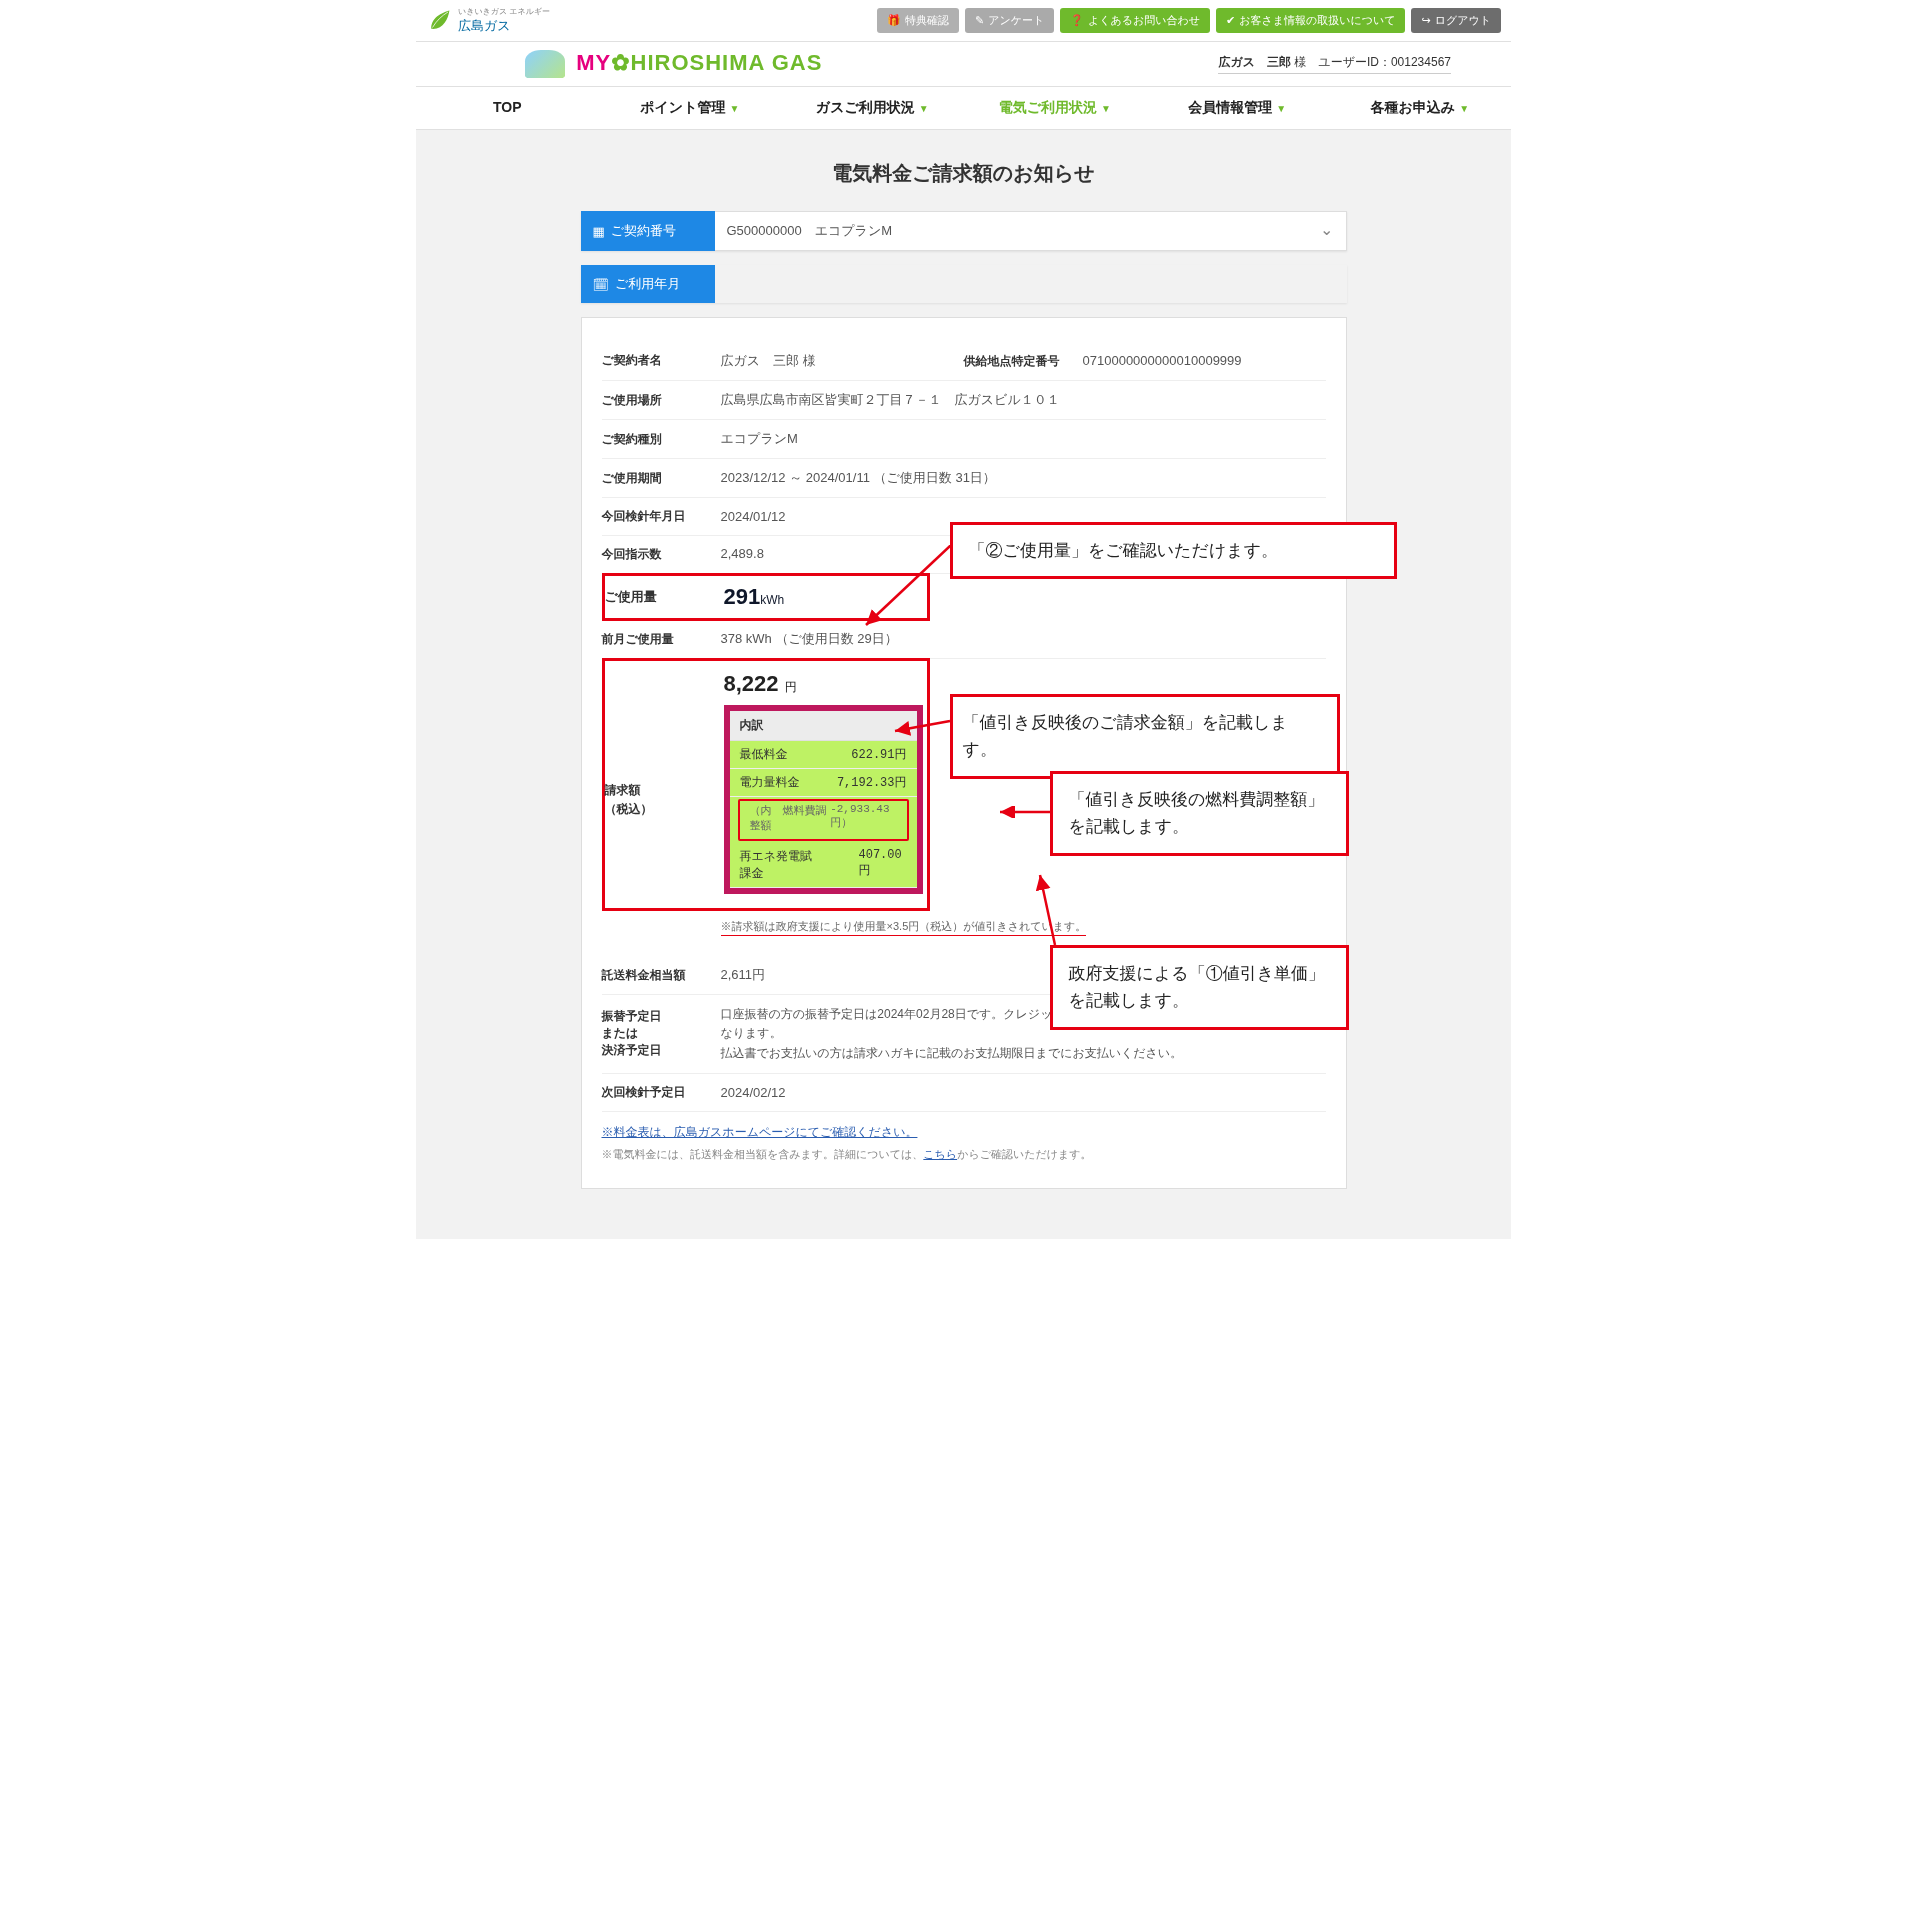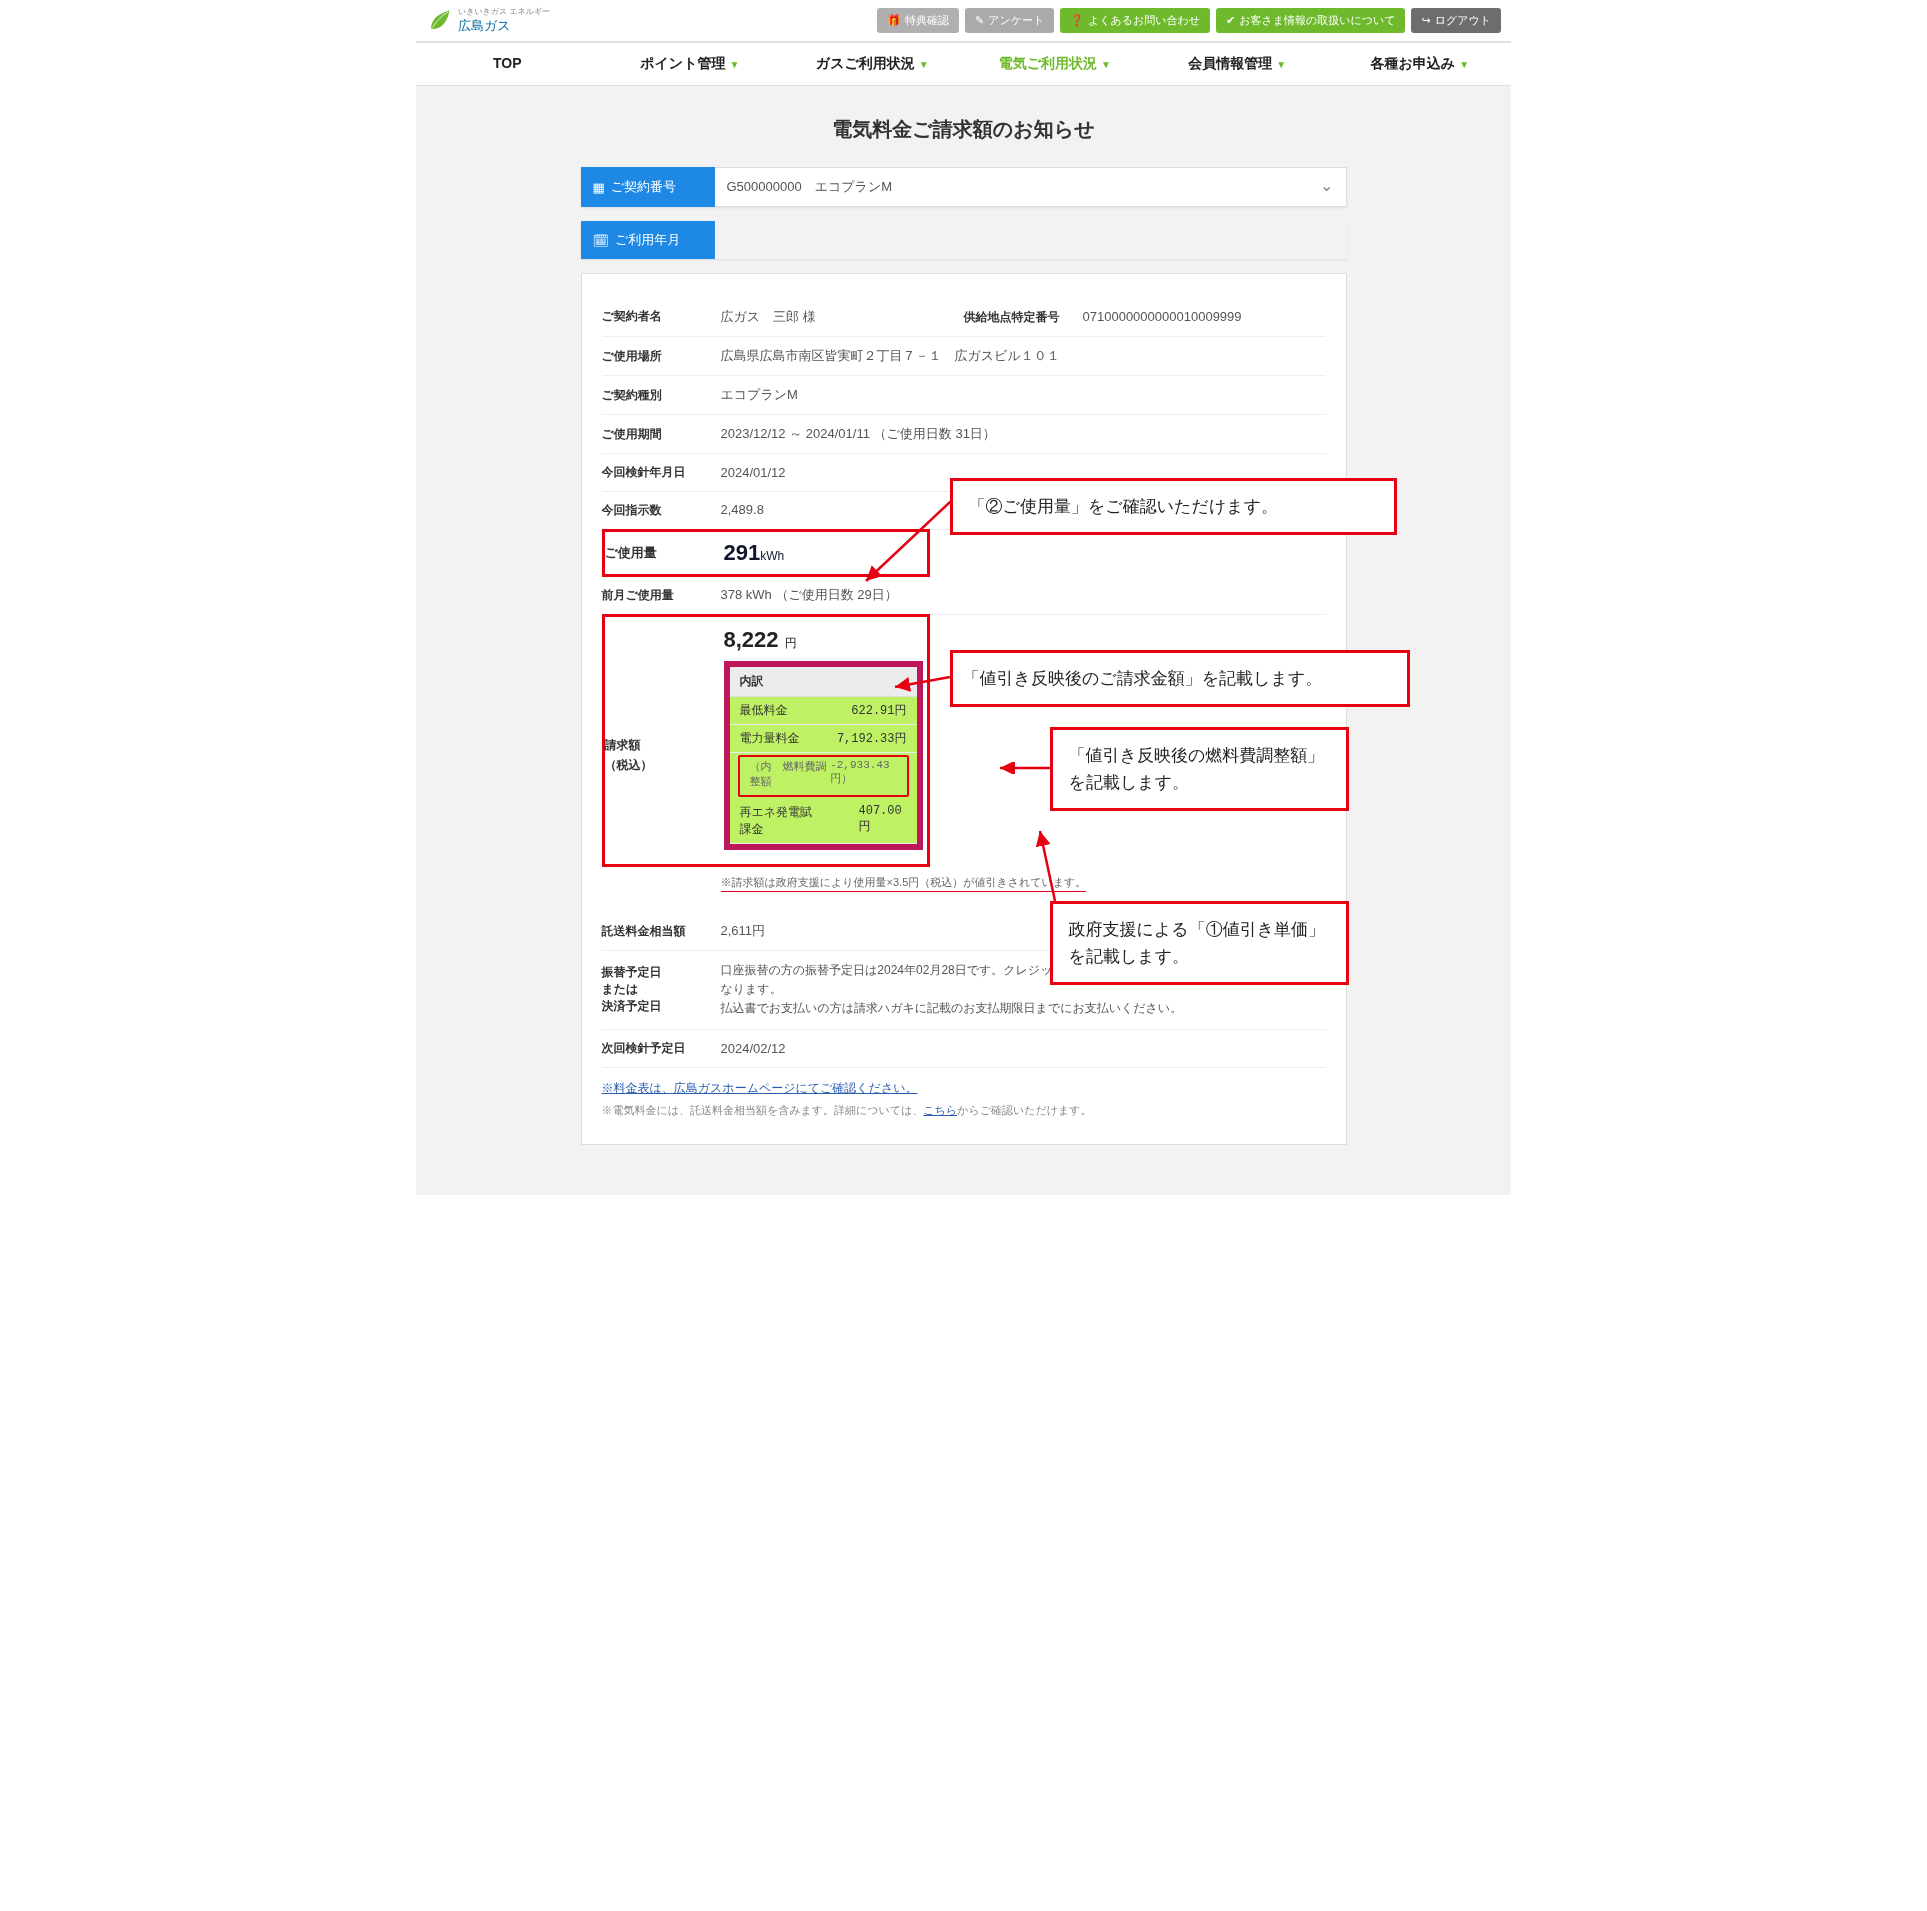--- a/index.html
+++ b/index.html
@@ -96,20 +96,29 @@
     </div>
     <div class="topbar-btns">
       <span class="tbtn gray">🎁 <span>特典確認</span></span>
       <span class="tbtn gray2">✎ <span>アンケート</span></span>
       <span class="tbtn green">❓ <span>よくあるお問い合わせ</span></span>
       <span class="tbtn green">✔ <span>お客さま情報の取扱いについて</span></span>
       <span class="tbtn dark">↪ <span>ログアウト</span></span>
     </div>
   </div>
 
+  <div class="header-row">
+    <div class="brand">
+      <span class="brand-icon"></span>
+      <span class="my">MY</span><span class="star">✿</span><span class="rest">HIROSHIMA GAS</span>
+    </div>
+    <div class="userline">
+      <b>広ガス　三郎</b> <span>様</span>　<span>ユーザーID：</span><span>001234567</span>
+    </div>
+  </div>
 
   <div class="nav">
     <div class="nav-item">TOP</div>
     <div class="nav-item"><span>ポイント管理</span><span class="caret">▼</span></div>
     <div class="nav-item"><span>ガスご利用状況</span><span class="caret">▼</span></div>
     <div class="nav-item active"><span>電気ご利用状況</span><span class="caret">▼</span></div>
     <div class="nav-item"><span>会員情報管理</span><span class="caret">▼</span></div>
     <div class="nav-item"><span>各種お申込み</span><span class="caret">▼</span></div>
   </div>
 
@@ -227,21 +236,21 @@
             <div class="val">2024/02/12</div>
           </div>
 
         <a class="footnote-link">※料金表は、広島ガスホームページにてご確認ください。</a>
         <div class="footnote">
           <span>※電気料金には、託送料金相当額を含みます。詳細については、</span><a>こちら</a><span>からご確認いただけます。</span>
         </div>
 
         
         <div class="anno" style="top:204px; left:368px; width:447px;">「②ご使用量」をご確認いただけます。</div>
-        <div class="anno" style="top:376px; left:368px; width:460px;padding-left:10px;">「値引き反映後のご請求金額」を記載します。</div>
+        <div class="anno" style="top:376px; left:368px; width:390px;padding-left:10px;">「値引き反映後のご請求金額」を記載します。</div>
         <div class="anno" style="top:453px; left:468px; width:299px;">「値引き反映後の燃料費調整額」を記載します。</div>
         <div class="anno" style="top:627px; left:468px; width:299px;">政府支援による「①値引き単価」を記載します。</div>
 
         
         <svg class="arrow" style="top:227px; left:279px;" width="100" height="90" viewBox="0 0 100 90">
             <defs>
               <marker id="ah" markerWidth="8" markerHeight="8" refX="6" refY="3" orient="auto">
                 <path d="M0,0 L6,3 L0,6 Z" fill="#e60012"></path>
               </marker>
             </defs>

